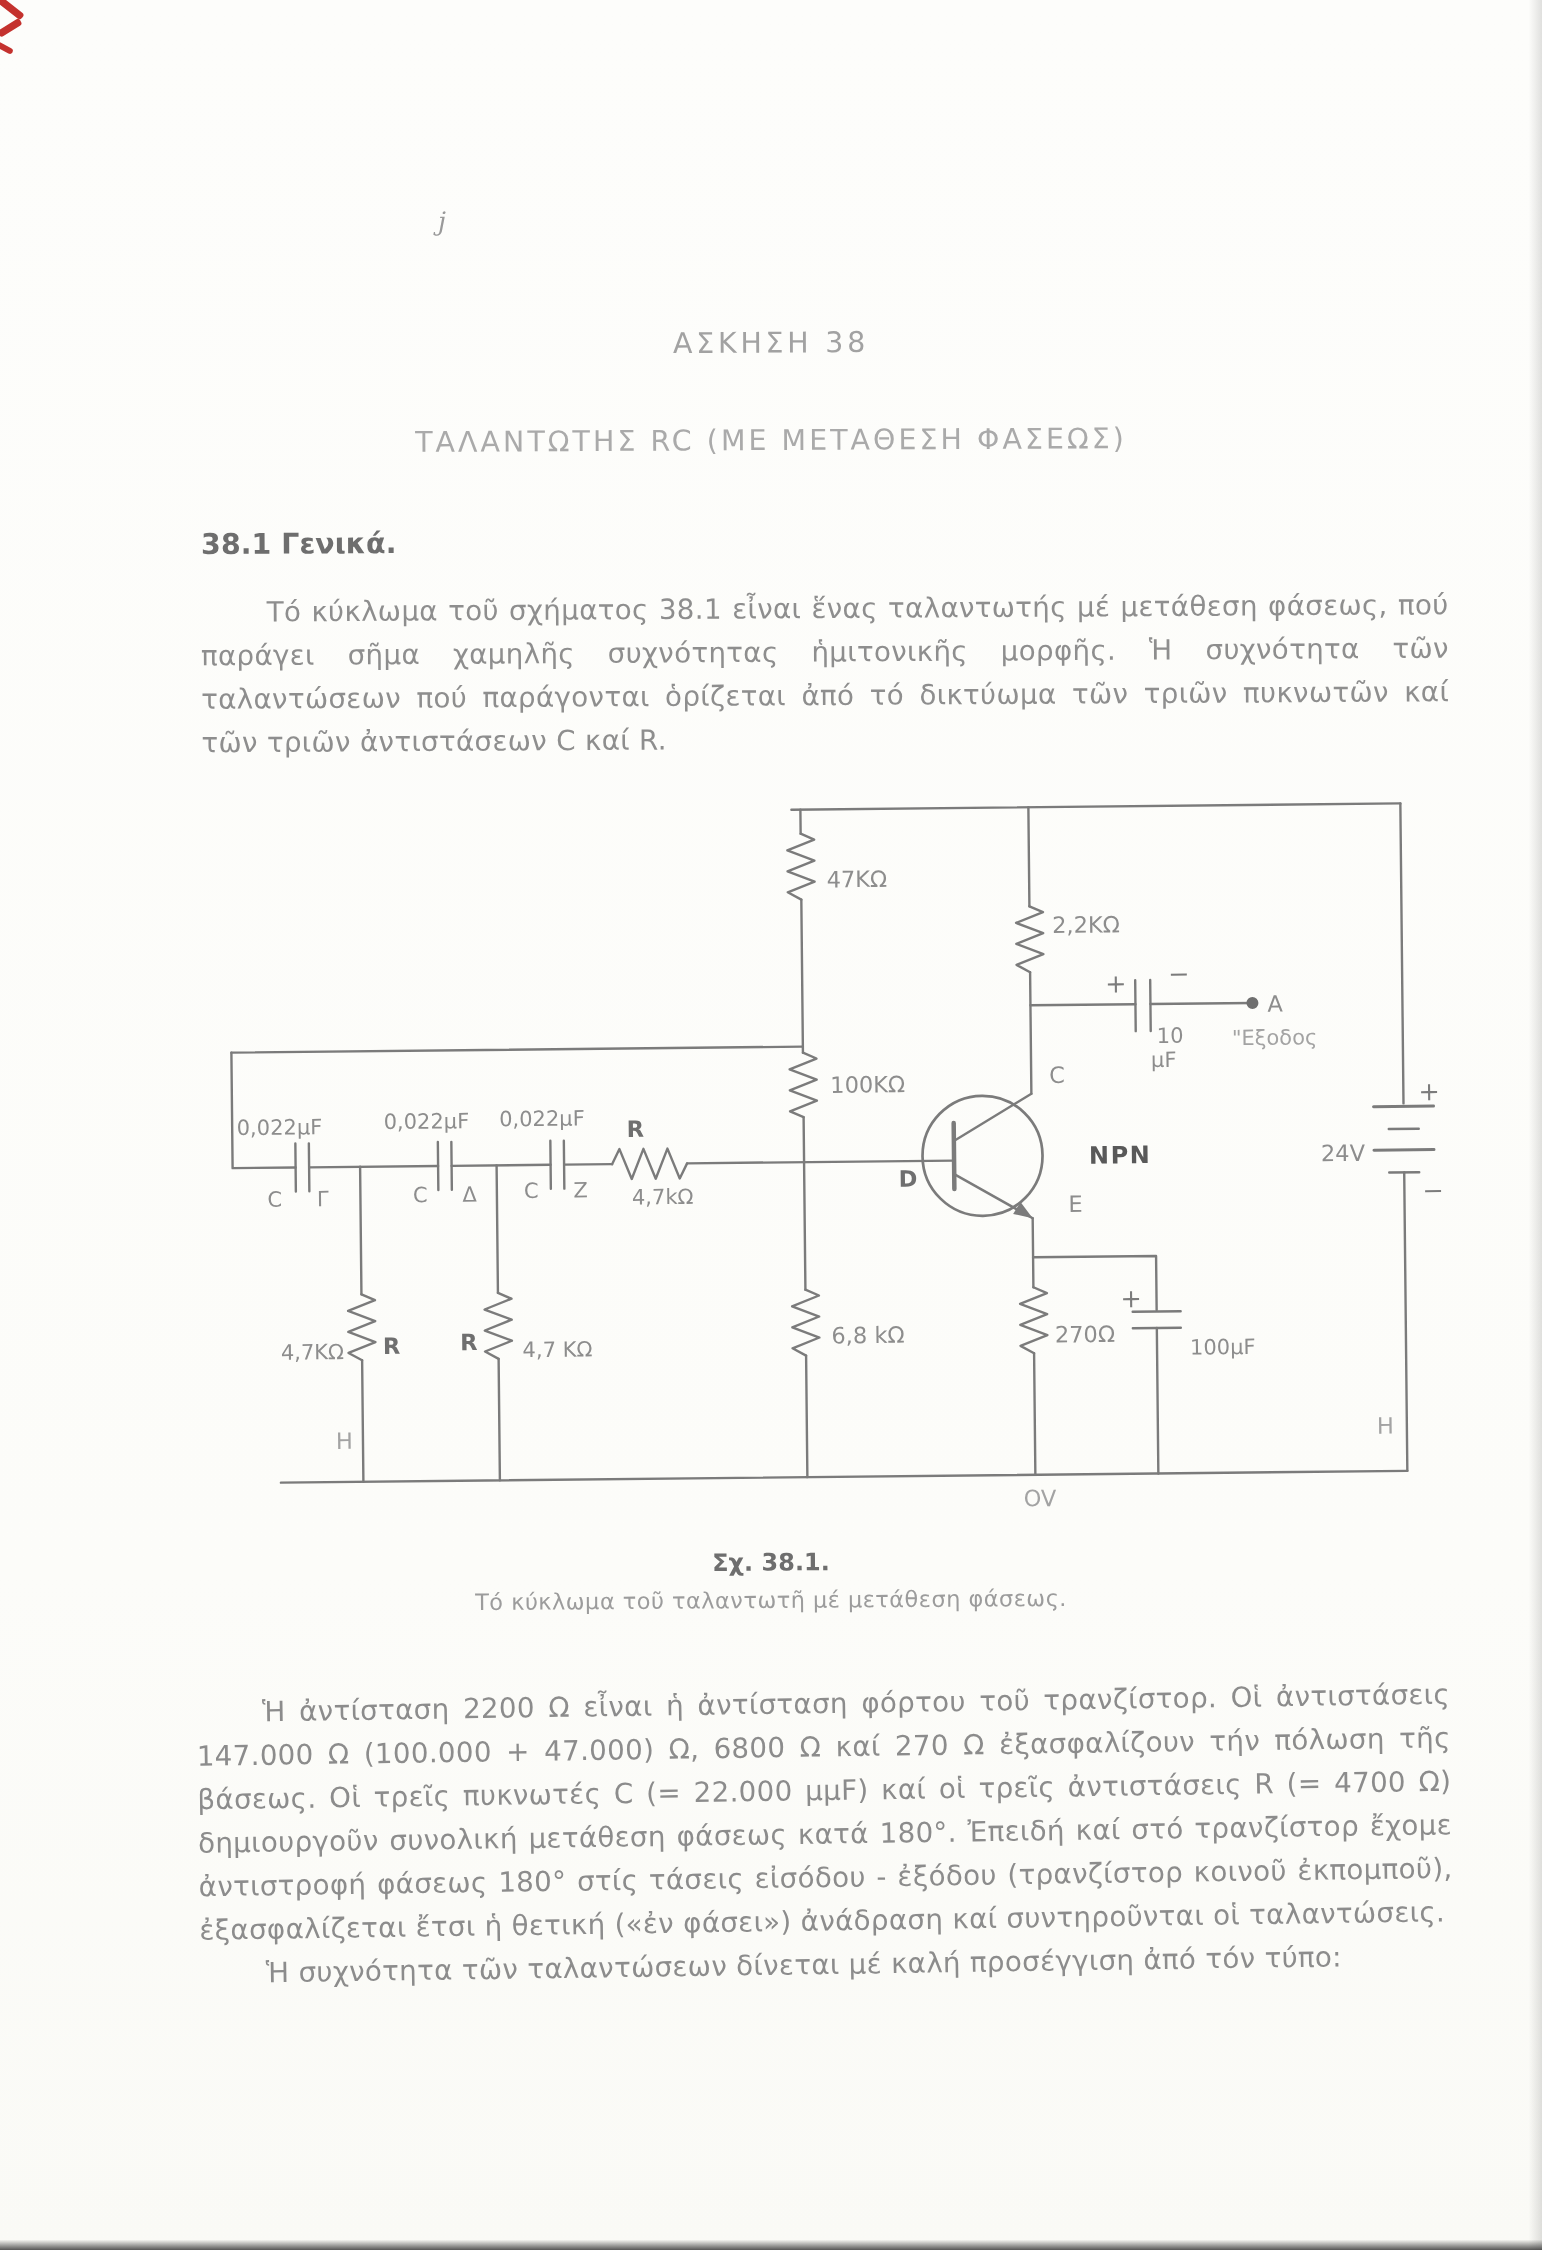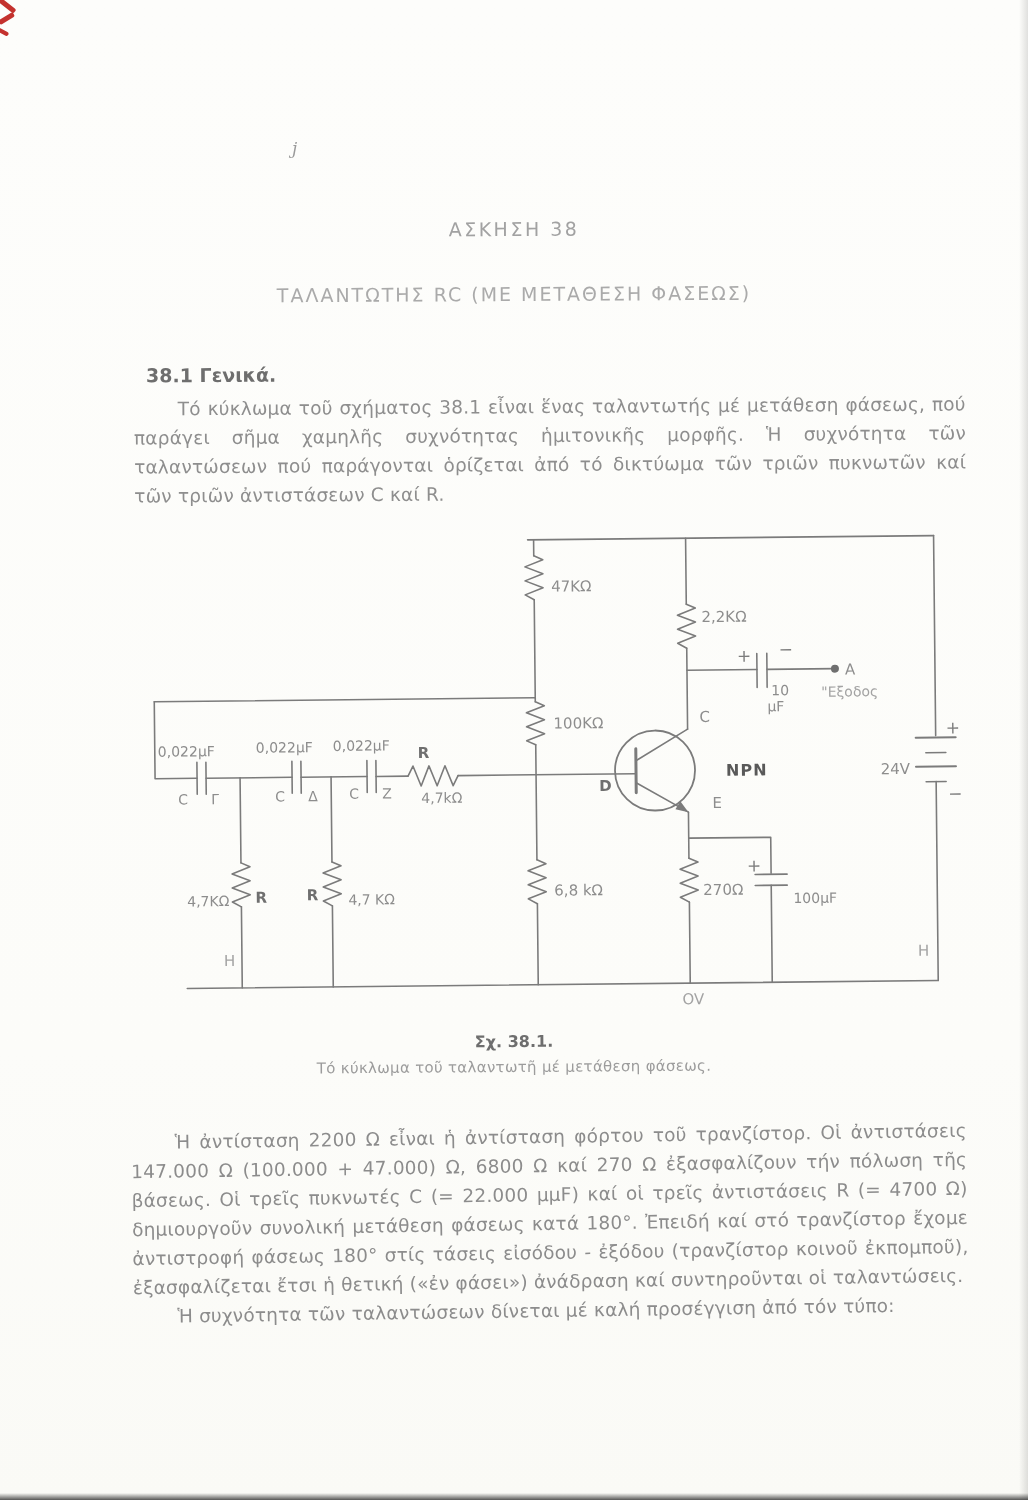--- a/index.html
+++ b/index.html
@@ -18,21 +18,21 @@
     transform:rotate(-0.3deg);
   }
   .subtitle{
     position:absolute;left:0;top:283px;width:100%;
     text-align:center;font-size:19px;font-weight:normal;
     letter-spacing:2px;color:#aaaaaa;margin:0;
     transform:rotate(-0.3deg);
   }
   .section-heading{
     position:absolute;left:134px;top:352px;
-    font-size:19px;font-weight:bold;color:#6e6e6e;margin:12px;
+    font-size:19px;font-weight:bold;color:#6e6e6e;margin:0;
     transform:rotate(-0.3deg);
   }
   .body-text{
     position:absolute;left:134px;width:832px;
     font-size:18.5px;line-height:29px;color:#8e8e8e;
     text-align:justify;margin:0;
     letter-spacing:0.2px;
   }
   .p1{top:392px;text-indent:44px;transform:rotate(-0.35deg);}
   .lower-block{

